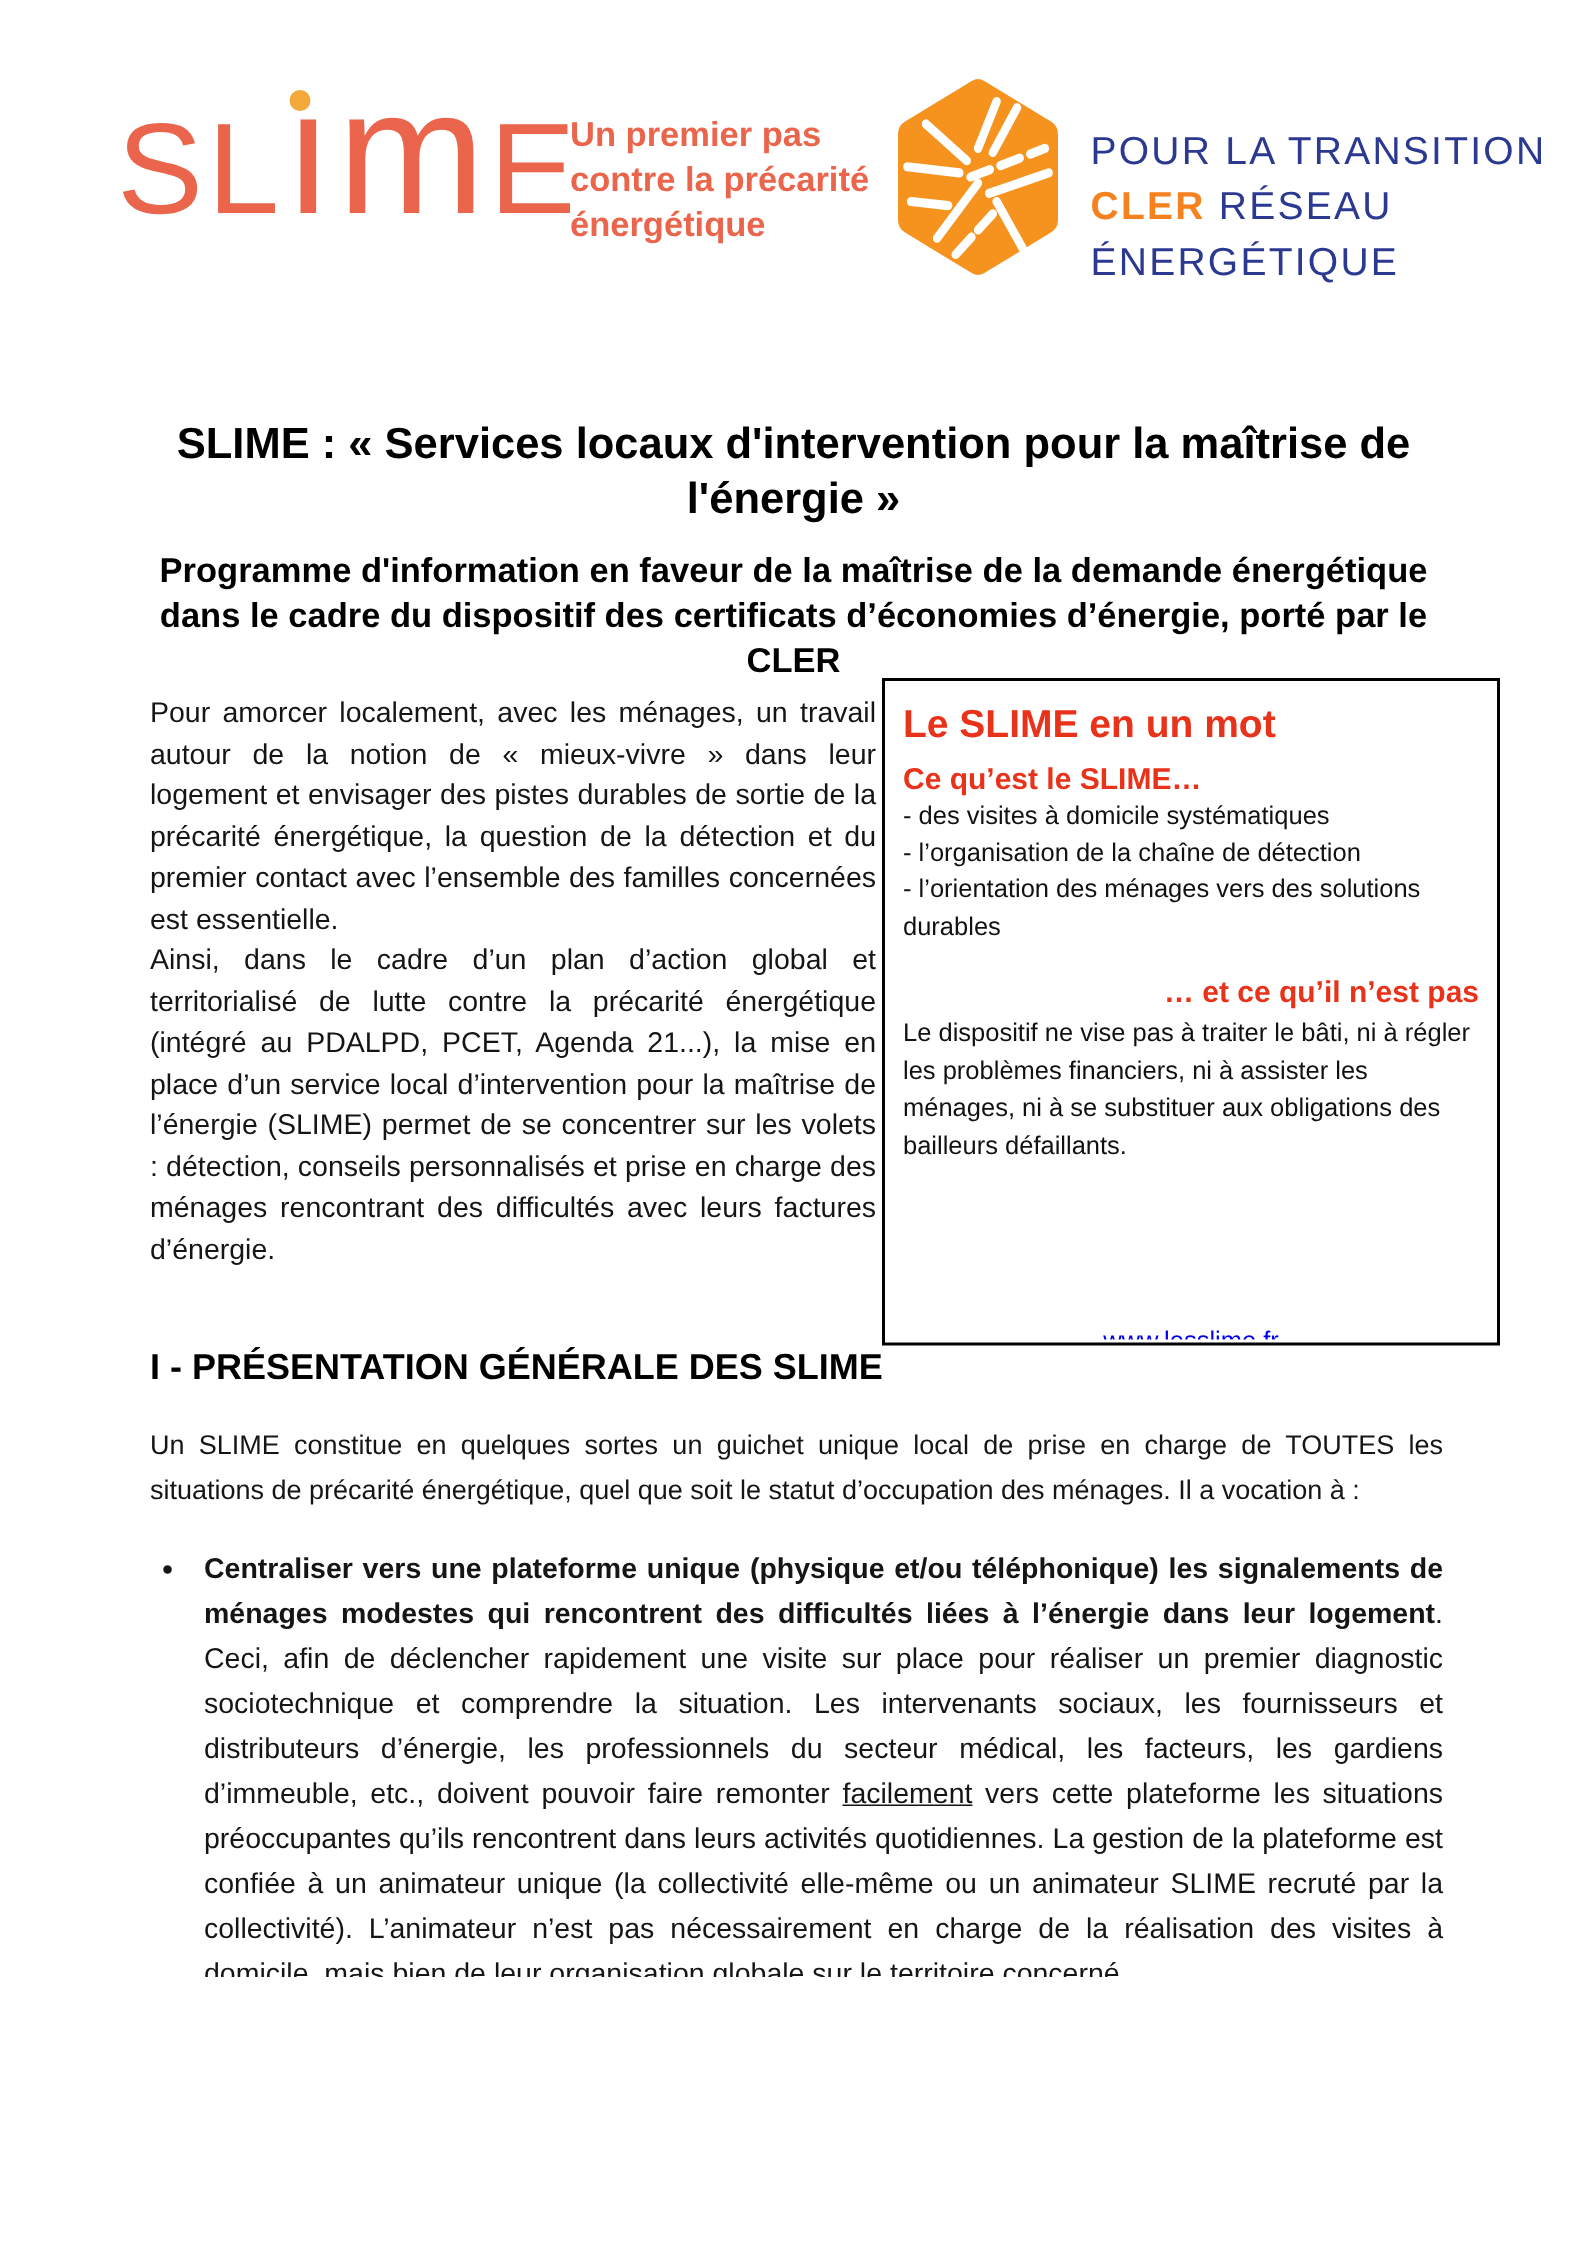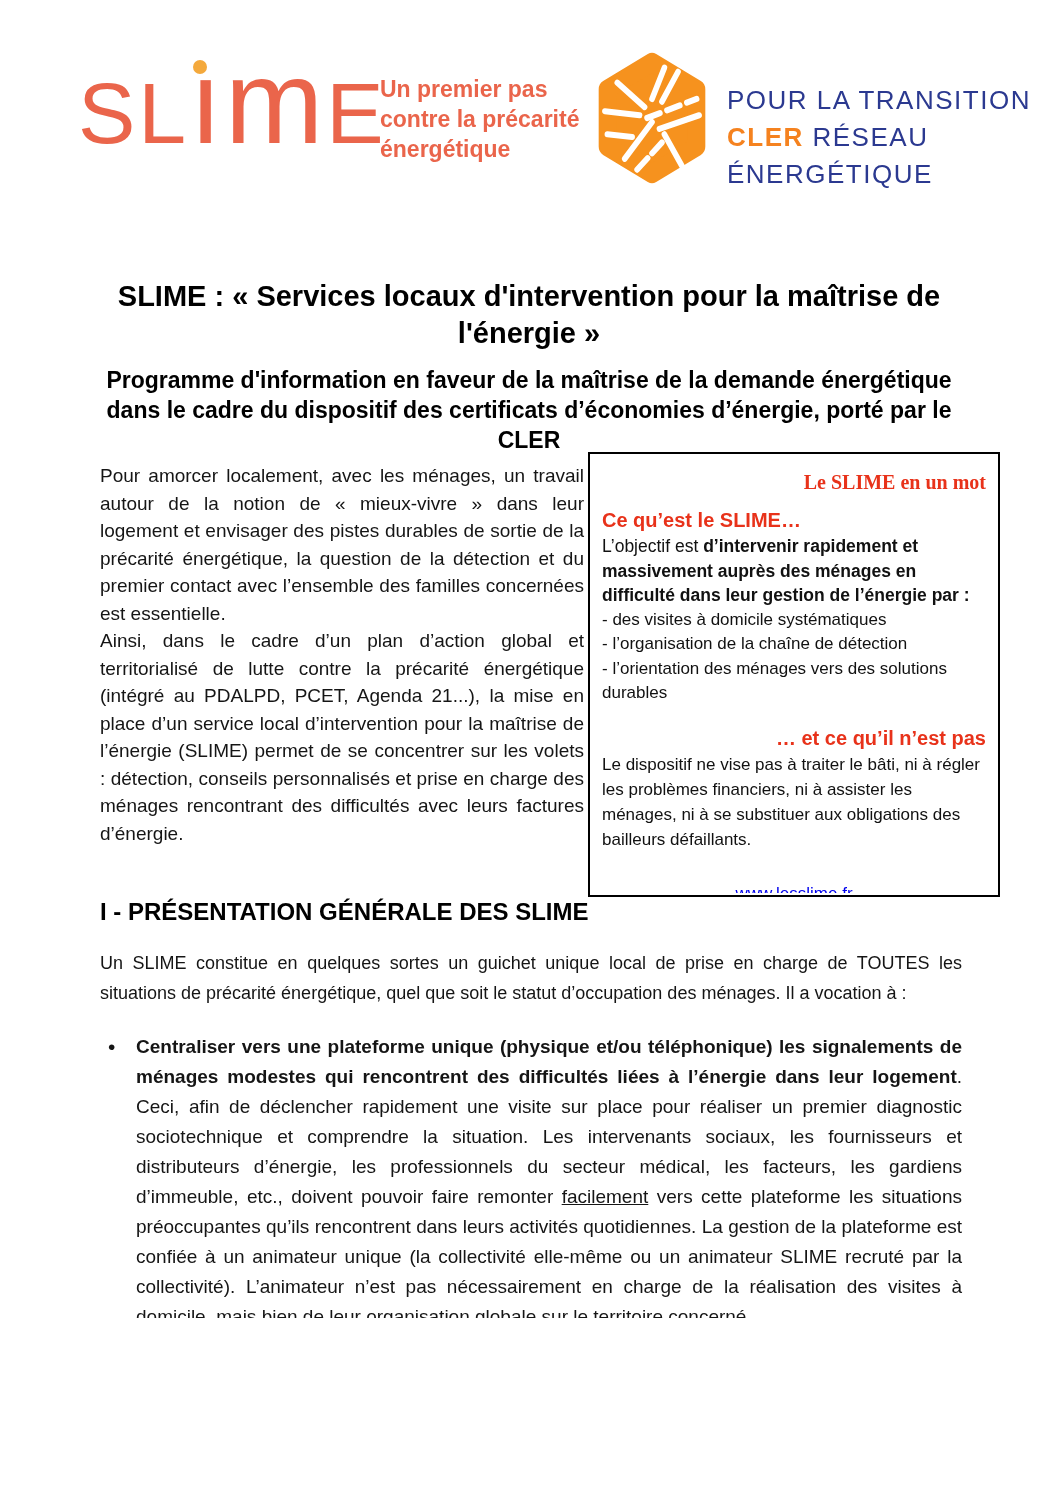--- a/index.html
+++ b/index.html
@@ -22,21 +22,21 @@
   .cler-text{position:absolute;left:727px;top:82px;font-size:26px;line-height:37px;letter-spacing:1.5px;color:#2B3990;font-weight:500;white-space:nowrap;}
   .cler-text .brand{color:#F5821F;font-weight:800;}
   
   .doc-title{position:absolute;left:0;right:0;top:278px;padding:0 56px;text-align:center;font-size:29px;line-height:37px;font-weight:700;color:#000;}
   .doc-subtitle{position:absolute;left:0;right:0;top:365px;padding:0 104px;text-align:center;font-size:23px;line-height:30px;font-weight:700;color:#000;}
   
   .intro{position:absolute;left:100px;top:462px;width:484px;font-size:19px;line-height:27.5px;text-align:justify;color:#151515;}
   .intro p{margin:0;}
   
   .sidebox{position:absolute;left:588px;top:452px;width:412px;height:445px;border:2px solid #000;box-sizing:border-box;padding:12px 12px 0 12px;overflow:hidden;background:#fff;}
-  .sidebox .box-title{text-align:right;color:#E8321A;font-weight:700;font-size:20px;line-height:24px;margin:4px 0 0 0;font-family:Liberation Serif, serif;}
+  .sidebox .box-title{text-align:left;color:#E8321A;font-weight:700;font-size:26px;line-height:24px;margin:4px 0 0 0;}
   .sidebox .what-heading{color:#E8321A;font-weight:700;font-size:20px;line-height:24px;margin:14px 0 0 0;}
   .sidebox .objective{font-size:17.5px;line-height:24.5px;margin:2px 0 0 0;color:#111;}
   .sidebox .objective b{font-weight:700;}
   .sidebox .box-list{list-style:none;margin:0;padding:0;font-size:17px;line-height:24.5px;color:#111;}
   .sidebox .not-heading{color:#E8321A;font-weight:700;font-size:20px;line-height:24px;text-align:right;margin:20px 0 0 0;}
   .sidebox .not-text{font-size:17px;line-height:25px;margin:2px 0 0 0;color:#111;}
   .link-clip{position:absolute;left:0;right:0;bottom:2px;height:9px;overflow:hidden;text-align:center;}
   .link-clip a{color:#0000EE;font-size:17px;text-decoration:underline;}
   
   .section-heading{position:absolute;left:100px;top:898px;font-size:24px;font-weight:700;color:#000;}
@@ -96,21 +96,20 @@
   <h2 class="doc-subtitle" style="margin:0;">Programme d'information en faveur de la maîtrise de la demande énergétique dans le cadre du dispositif des certificats d’économies d’énergie, porté par le CLER</h2>
 
   <div class="intro">
     <p>Pour amorcer localement, avec les ménages, un travail autour de la notion de « mieux-vivre » dans leur logement et envisager des pistes durables de sortie de la précarité énergétique, la question de la détection et du premier contact avec l’ensemble des familles concernées est essentielle.</p>
     <p>Ainsi, dans le cadre d’un plan d’action global et territorialisé de lutte contre la précarité énergétique (intégré au PDALPD, PCET, Agenda 21...), la mise en place d’un service local d’intervention pour la maîtrise de l’énergie (SLIME) permet de se concentrer sur les volets : détection, conseils personnalisés et prise en charge des ménages rencontrant des difficultés avec leurs factures d’énergie.</p>
   </div>
 
   <div class="sidebox">
     <div class="box-title">Le SLIME en un mot</div>
     <div class="what-heading">Ce qu’est le SLIME…</div>
-    <p class="objective"><span>L’objectif est </span><b>d’intervenir rapidement et massivement auprès des ménages en difficulté dans leur gestion de l’énergie par :</b></p>
     <ul class="box-list">
       <li>- des visites à domicile systématiques</li>
       <li>- l’organisation de la chaîne de détection</li>
       <li>- l’orientation des ménages vers des solutions durables</li>
     </ul>
     <div class="not-heading">… et ce qu’il n’est pas</div>
     <p class="not-text">Le dispositif ne vise pas à traiter le bâti, ni à régler les problèmes financiers, ni à assister les ménages, ni à se substituer aux obligations des bailleurs défaillants.</p>
     <div class="link-clip">
       <a href="#">www.lesslime.fr</a>
     </div>

